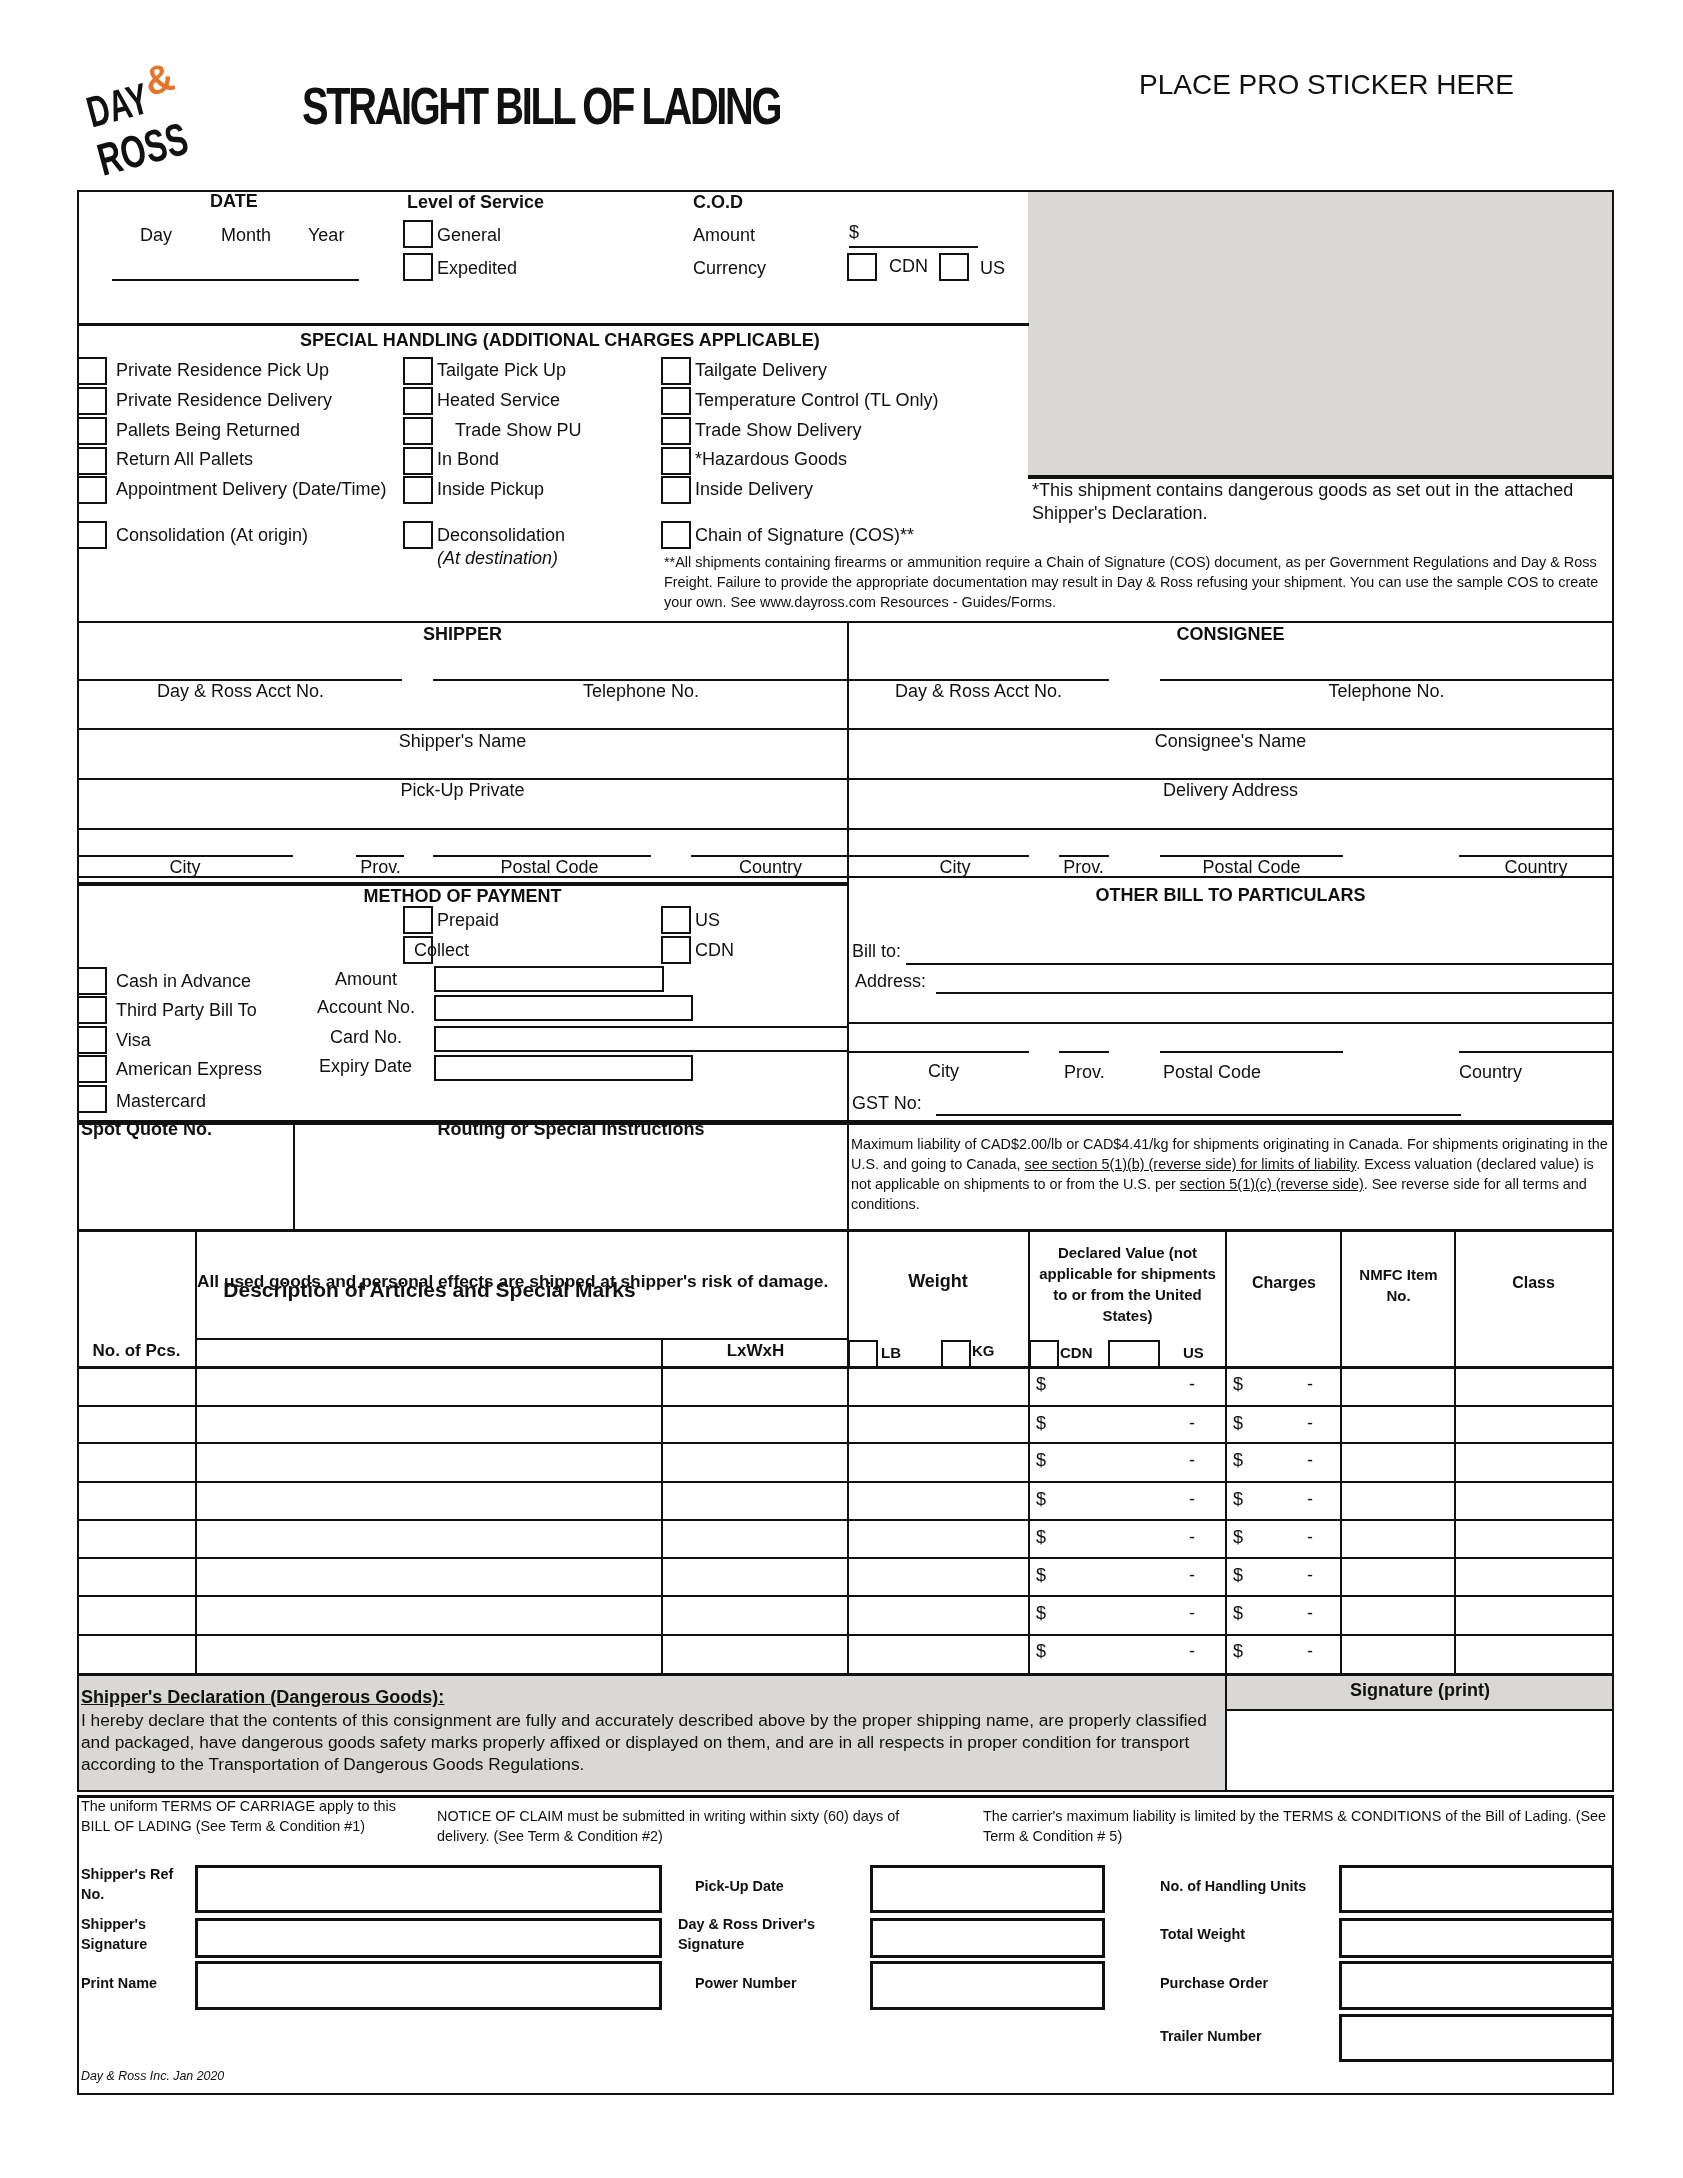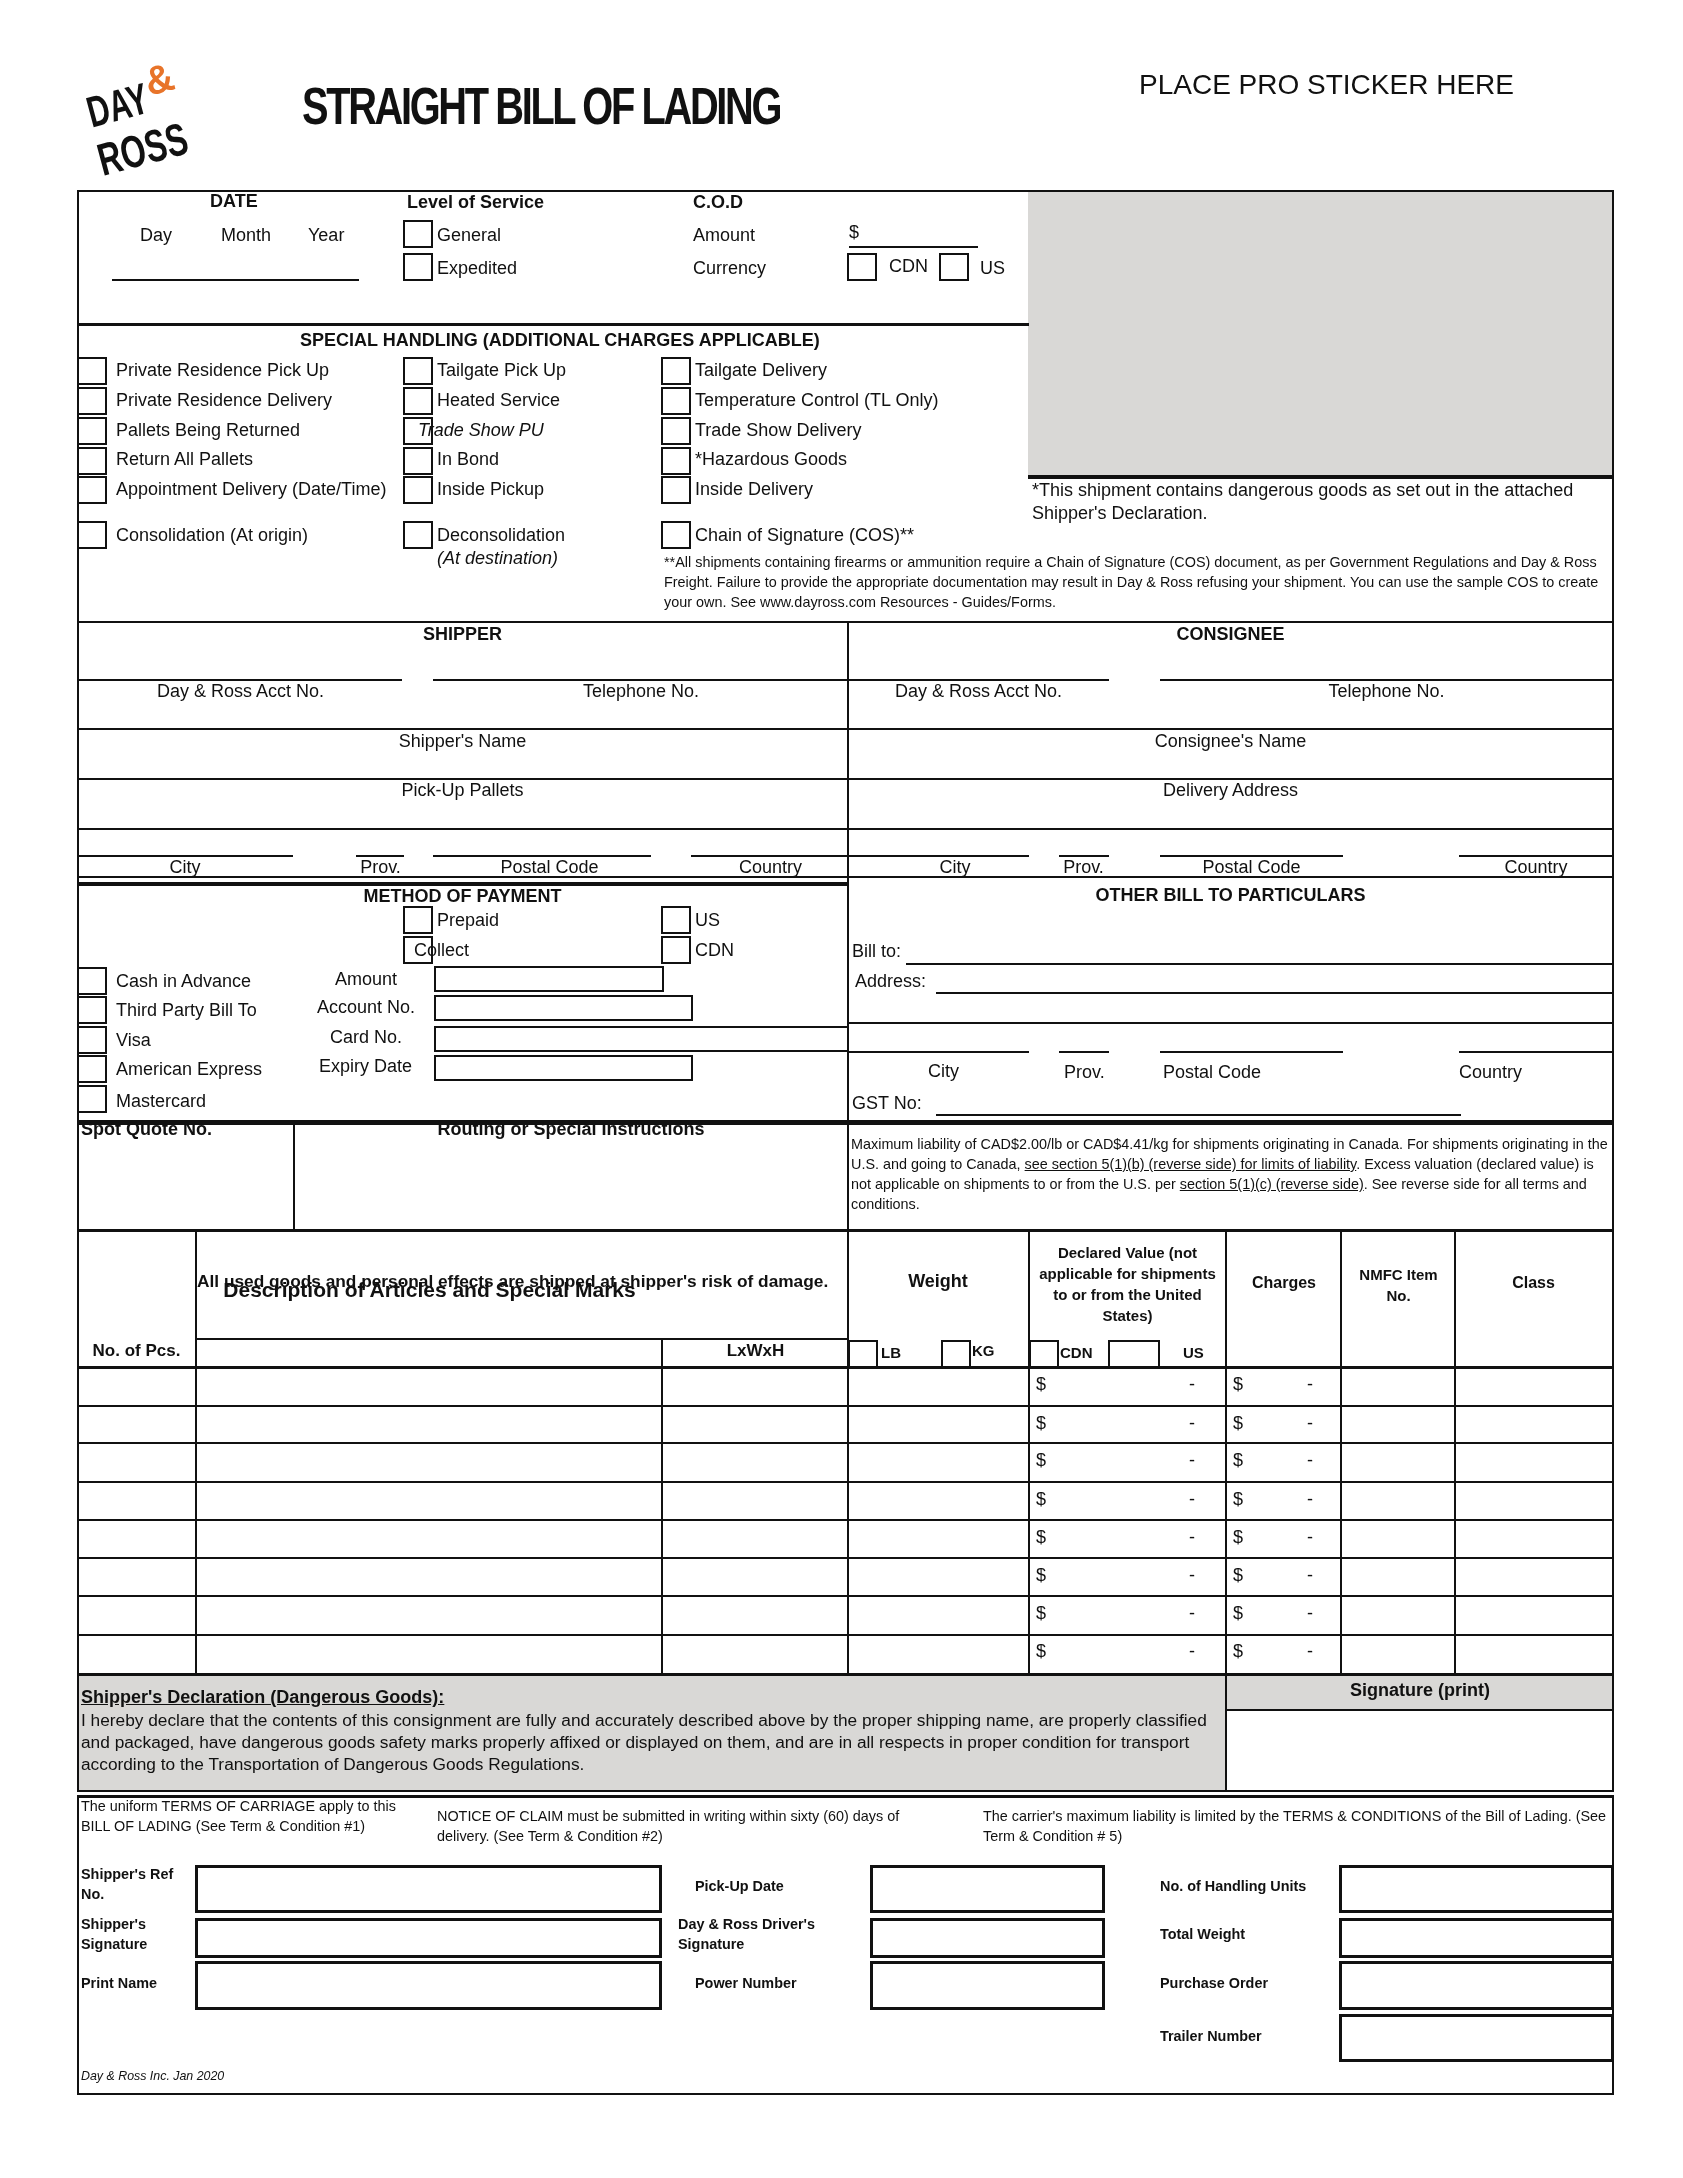--- a/index.html
+++ b/index.html
@@ -73,21 +73,21 @@
 <div class="cb" style="left:77px;top:476px;"></div>
 <div class="t" style="left:116px;top:479px;">Appointment Delivery (Date/Time)</div>
 <div class="cb" style="left:77px;top:521px;"></div>
 <div class="t" style="left:116px;top:525px;">Consolidation (At origin)</div>
 
 <div class="cb" style="left:403px;top:357px;"></div>
 <div class="t" style="left:437px;top:360px;">Tailgate Pick Up</div>
 <div class="cb" style="left:403px;top:387px;"></div>
 <div class="t" style="left:437px;top:390px;">Heated Service</div>
 <div class="cb" style="left:403px;top:417px;"></div>
-<div class="t" style="left:418px;top:420px;font-style:italic;">Trade Show PU</div>
+<div class="t" style="left:455px;top:420px;">Trade Show PU</div>
 <div class="cb" style="left:403px;top:447px;"></div>
 <div class="t" style="left:437px;top:449px;">In Bond</div>
 <div class="cb" style="left:403px;top:476px;"></div>
 <div class="t" style="left:437px;top:479px;">Inside Pickup</div>
 <div class="cb" style="left:403px;top:521px;"></div>
 <div class="t" style="left:437px;top:525px;">Deconsolidation</div>
 <div class="t" style="left:437px;top:548px;font-style:italic;">(At destination)</div>
 
 <div class="cb" style="left:661px;top:357px;"></div>
 <div class="t" style="left:695px;top:360px;">Tailgate Delivery</div>
@@ -109,21 +109,21 @@
 <div class="vl" style="left:847px;top:621px;height:257px;"></div>
 
 <div class="t b c" style="left:77px;top:624px;width:771px;">SHIPPER</div>
 <div class="hl" style="left:77px;top:679px;width:325px;"></div>
 <div class="hl" style="left:433px;top:679px;width:416px;"></div>
 <div class="t c" style="left:77px;top:681px;width:327px;">Day &amp; Ross Acct No.</div>
 <div class="t c" style="left:433px;top:681px;width:416px;">Telephone No.</div>
 <div class="hl" style="left:77px;top:728px;width:771px;"></div>
 <div class="t c" style="left:77px;top:731px;width:771px;">Shipper's Name</div>
 <div class="hl" style="left:77px;top:778px;width:771px;"></div>
-<div class="t c" style="left:77px;top:780px;width:771px;">Pick-Up Pallets</div>
+<div class="t c" style="left:77px;top:780px;width:771px;">Pick-Up Private</div>
 <div class="hl" style="left:77px;top:828px;width:771px;"></div>
 <div class="hl" style="left:77px;top:855px;width:216px;"></div>
 <div class="hl" style="left:356px;top:855px;width:48px;"></div>
 <div class="hl" style="left:433px;top:855px;width:218px;"></div>
 <div class="hl" style="left:691px;top:855px;width:157px;"></div>
 <div class="t c" style="left:77px;top:857px;width:216px;">City</div>
 <div class="t c" style="left:351px;top:857px;width:59px;">Prov.</div>
 <div class="t c" style="left:433px;top:857px;width:233px;">Postal Code</div>
 <div class="t c" style="left:693px;top:857px;width:155px;">Country</div>
 

